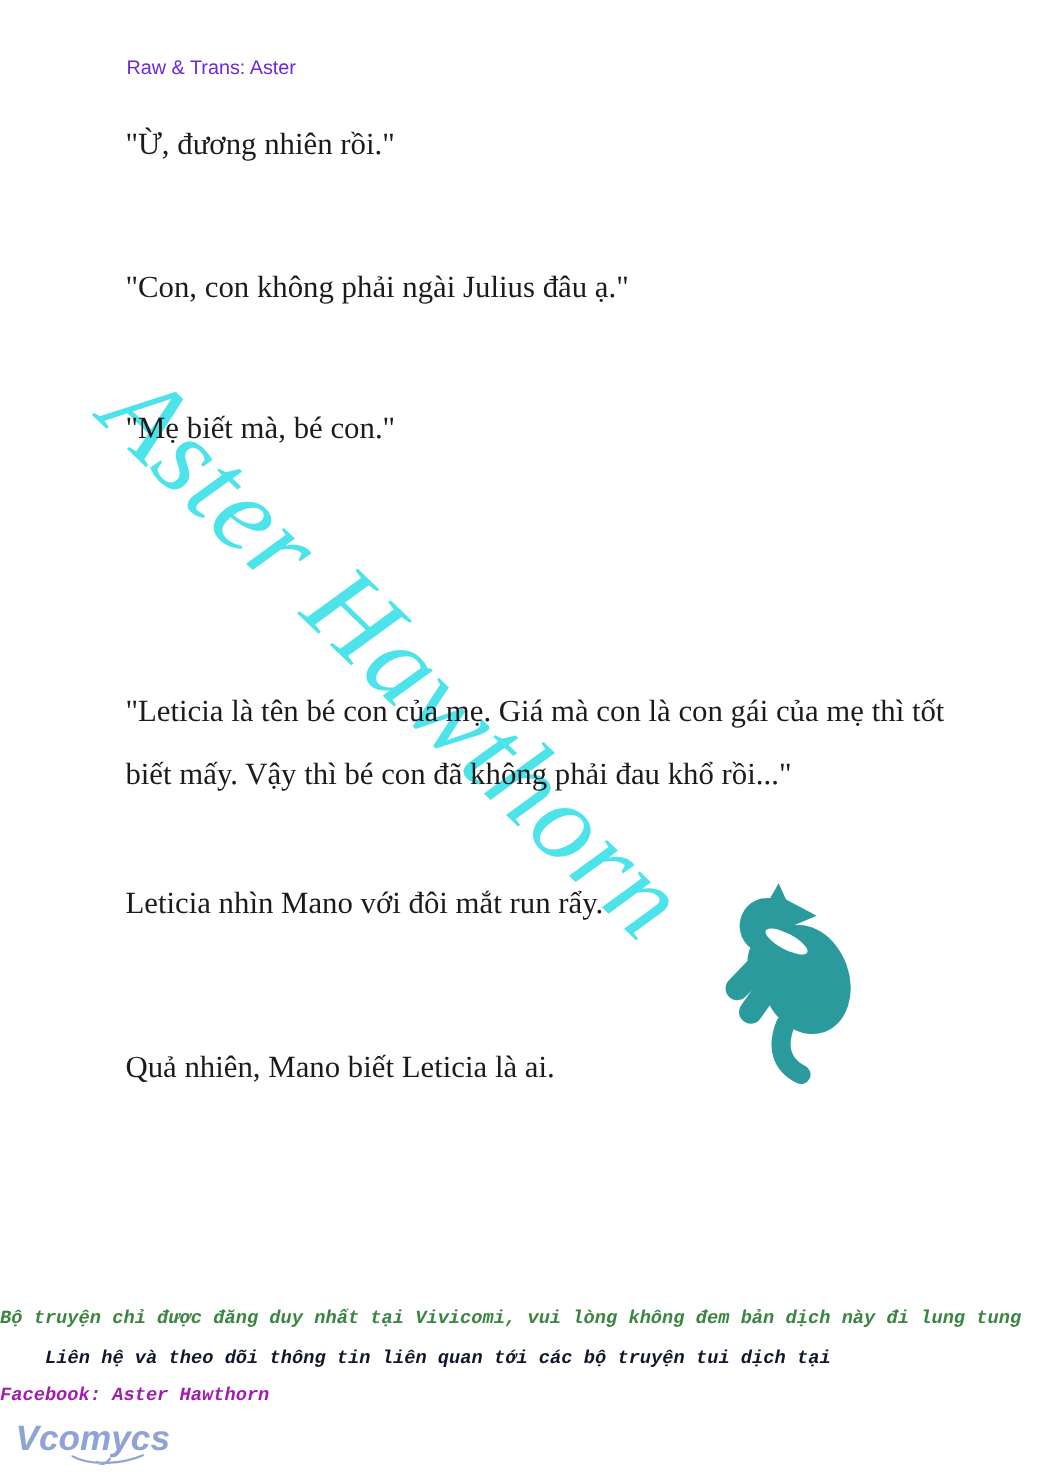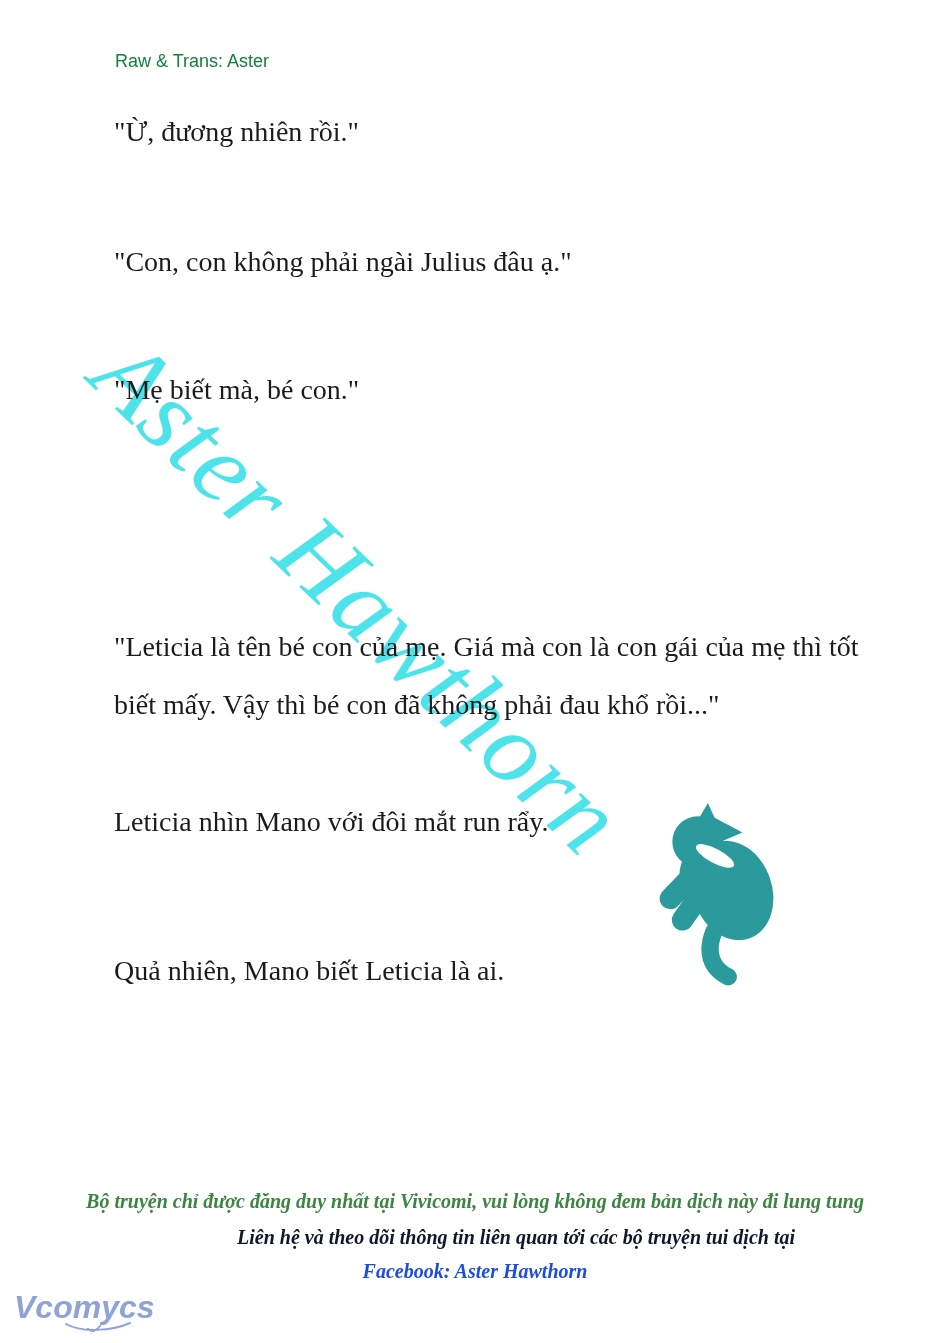--- a/index.html
+++ b/index.html
@@ -1,36 +1,36 @@
 <!DOCTYPE html>
 <html><head>
 <meta charset="utf-8">
 <style>
   html,body{margin:0;padding:0;background:#ffffff;}
   .page{position:relative;width:950px;height:1343px;background:#ffffff;overflow:hidden;
         font-family:"Liberation Serif", serif;}
 
   .credit{position:absolute;left:115px;top:51px;margin:0;
-          font-family:"Liberation Sans", sans-serif;font-size:18px;color:#15803d;z-index:2;}
+          font-family:"Liberation Sans", sans-serif;font-size:18px;color:#6d28d9;z-index:2;}
 
   .watermark{position:absolute;left:152px;top:314px;margin:0;
              transform:rotate(44deg);transform-origin:0 0;
              font-family:"Liberation Serif", serif;font-style:italic;
              font-size:103px;letter-spacing:2px;white-space:nowrap;z-index:1;}
 
   .para{position:absolute;left:114px;width:772px;margin:0;
         font-size:28px;line-height:58px;color:#1b1b1b;z-index:2;}
   .p1{top:103px}.p2{top:233px}.p3{top:361px}.p4{top:490px}
   .p5{top:618px}.p6{top:793px}.p7{top:942px}
 
   .cat{position:absolute;left:653px;top:799px;width:122px;height:188px;z-index:2;}
 
-  .footer-line{position:absolute;left:0;width:950px;margin:0;text-align:center;
-               font-family:Liberation Serif, serif;font-weight:bold;font-style:italic;
-               font-size:20px;z-index:2;}
+  .footer-line{position:absolute;left:0;width:950px;margin:0;
+               font-family:Liberation Mono, monospace;font-weight:bold;font-style:italic;
+               font-size:17px;z-index:2;}
   .f1{top:1190px}.f2{top:1226px}.f3{top:1260px}
 
   .logo{position:absolute;left:8px;top:1282px;z-index:2;}
 </style>
 </head>
 <body>
 
 <div class="page">
 
   <p class="credit">Raw &amp; Trans: Aster</p>
@@ -53,20 +53,20 @@
       <ellipse cx="44" cy="75" rx="18" ry="26" fill="#2a9a9c"></ellipse>
       <line x1="42" y1="72" x2="17" y2="98" class="limb" stroke="#2a9a9c" stroke-width="21" stroke-linecap="round"></line>
       <line x1="46" y1="95" x2="29" y2="119" class="limb" stroke="#2a9a9c" stroke-width="21" stroke-linecap="round"></line>
       <path d="M60,130 C52,150 56,166 74,175" fill="none" class="tail" stroke="#2a9a9c" stroke-width="17" stroke-linecap="round"></path>
     </g>
     <ellipse cx="61" cy="56" rx="21" ry="7" fill="#ffffff" transform="rotate(28 61 56)"></ellipse>
   </svg>
 
   <p class="footer-line f1" style="color: rgb(58, 133, 64);">Bộ truyện chỉ được đăng duy nhất tại Vivicomi, vui lòng không đem bản dịch này đi lung tung</p>
   <p class="footer-line f2" style="color: #0f172a; margin-left: 41px;">Liên hệ và theo dõi thông tin liên quan tới các bộ truyện tui dịch tại</p>
-  <p class="footer-line f3" style="color: #1d4ed8;">Facebook: Aster Hawthorn</p>
+  <p class="footer-line f3" style="color: #a21caf;">Facebook: Aster Hawthorn</p>
 
   <svg class="logo" width="160" height="52" viewBox="0 0 160 52" xmlns="http://www.w3.org/2000/svg">
     <text x="6" y="36" font-family="Liberation Sans, sans-serif" font-size="32" font-weight="bold" font-style="italic" class="logo-fill" fill="#8fa3d4">Vcomycs</text>
     <path d="M58,42 C74,51 104,49 122,41 M92,44 q-6,8 -12,3" fill="none" class="logo-stroke" stroke-width="2" stroke-linecap="round" stroke="#8fa3d4"></path>
   </svg>
 
 </div>
 
 </body></html>

